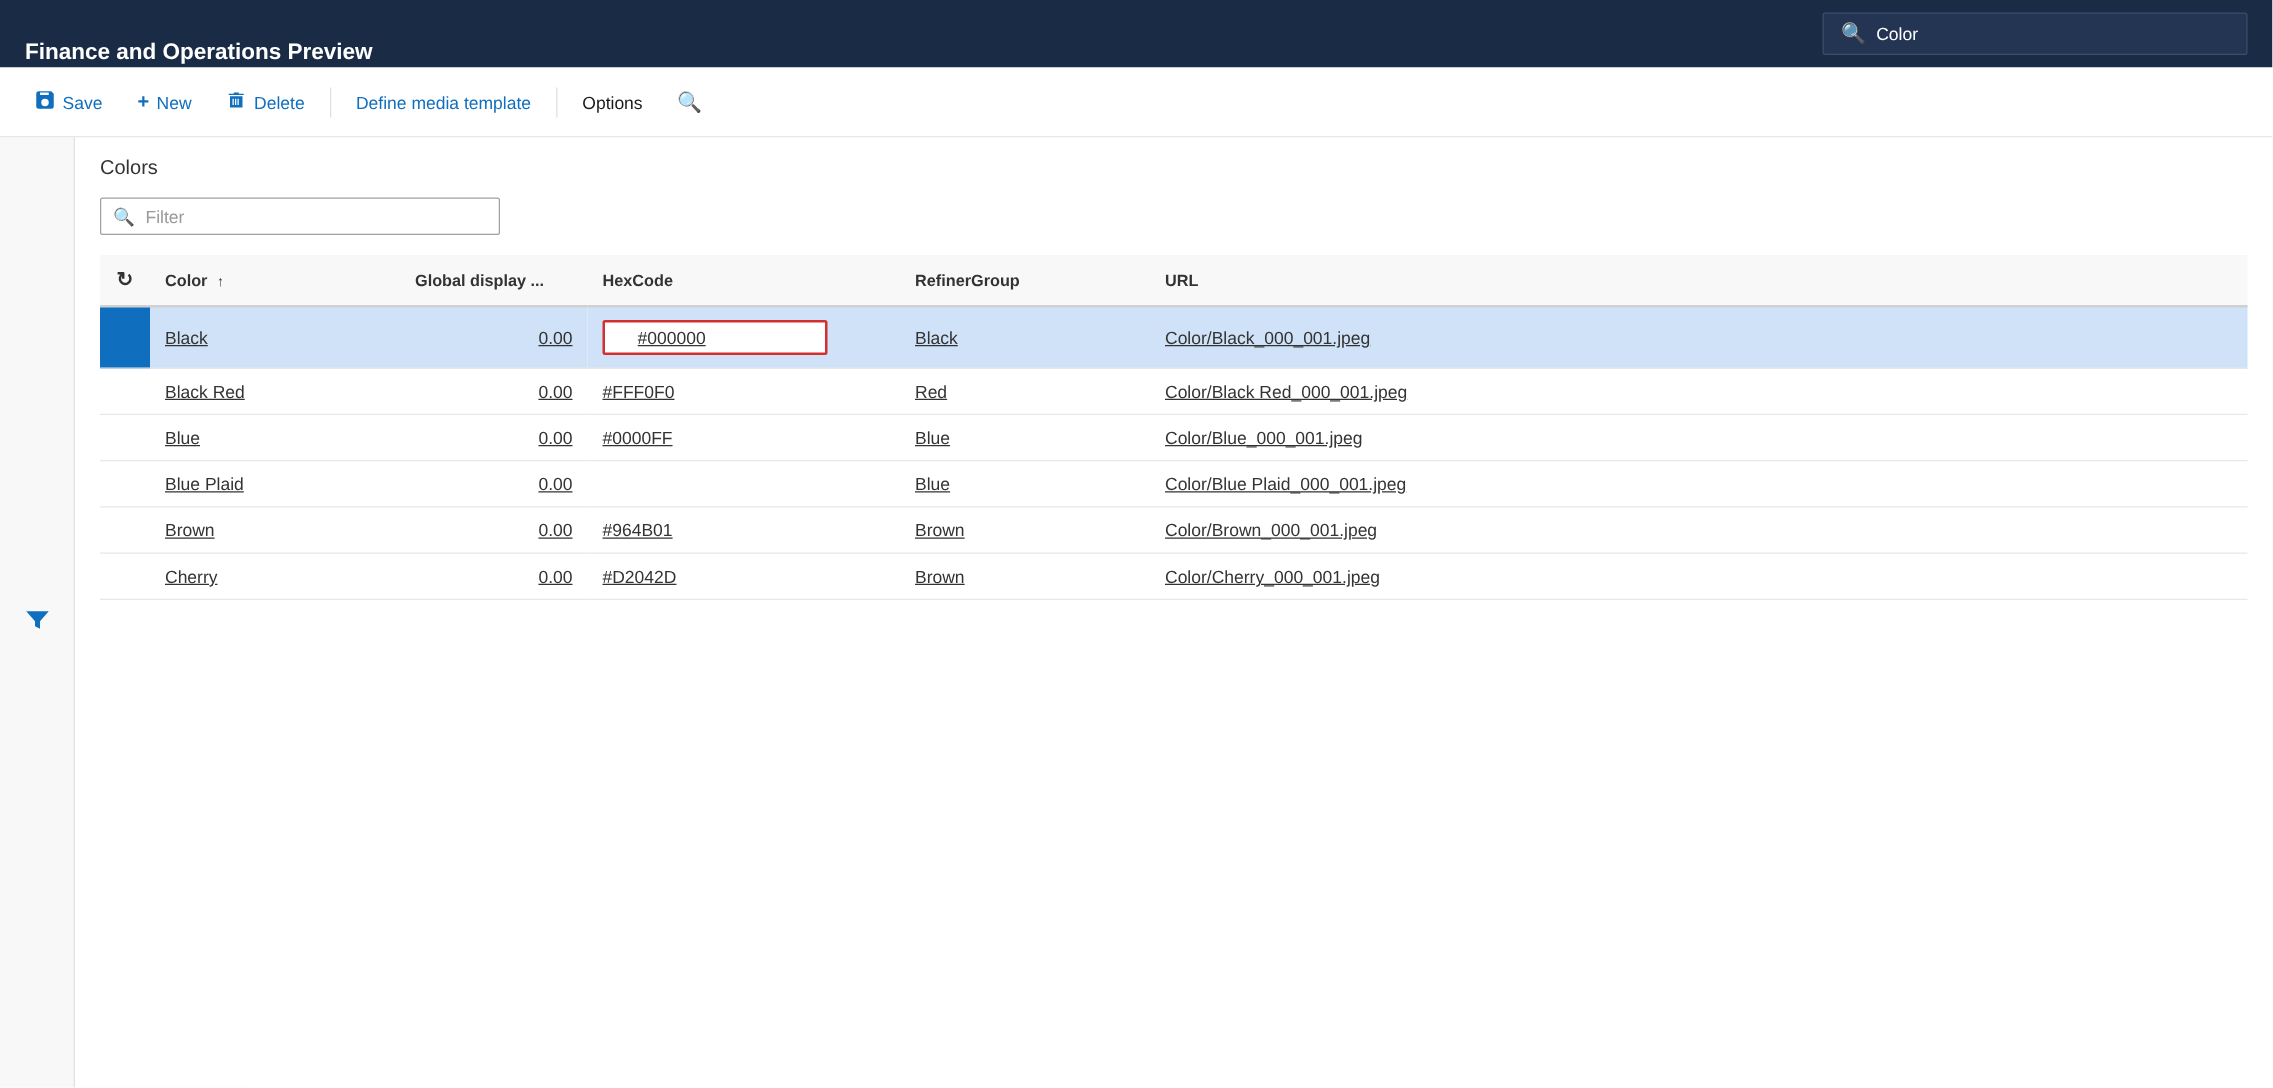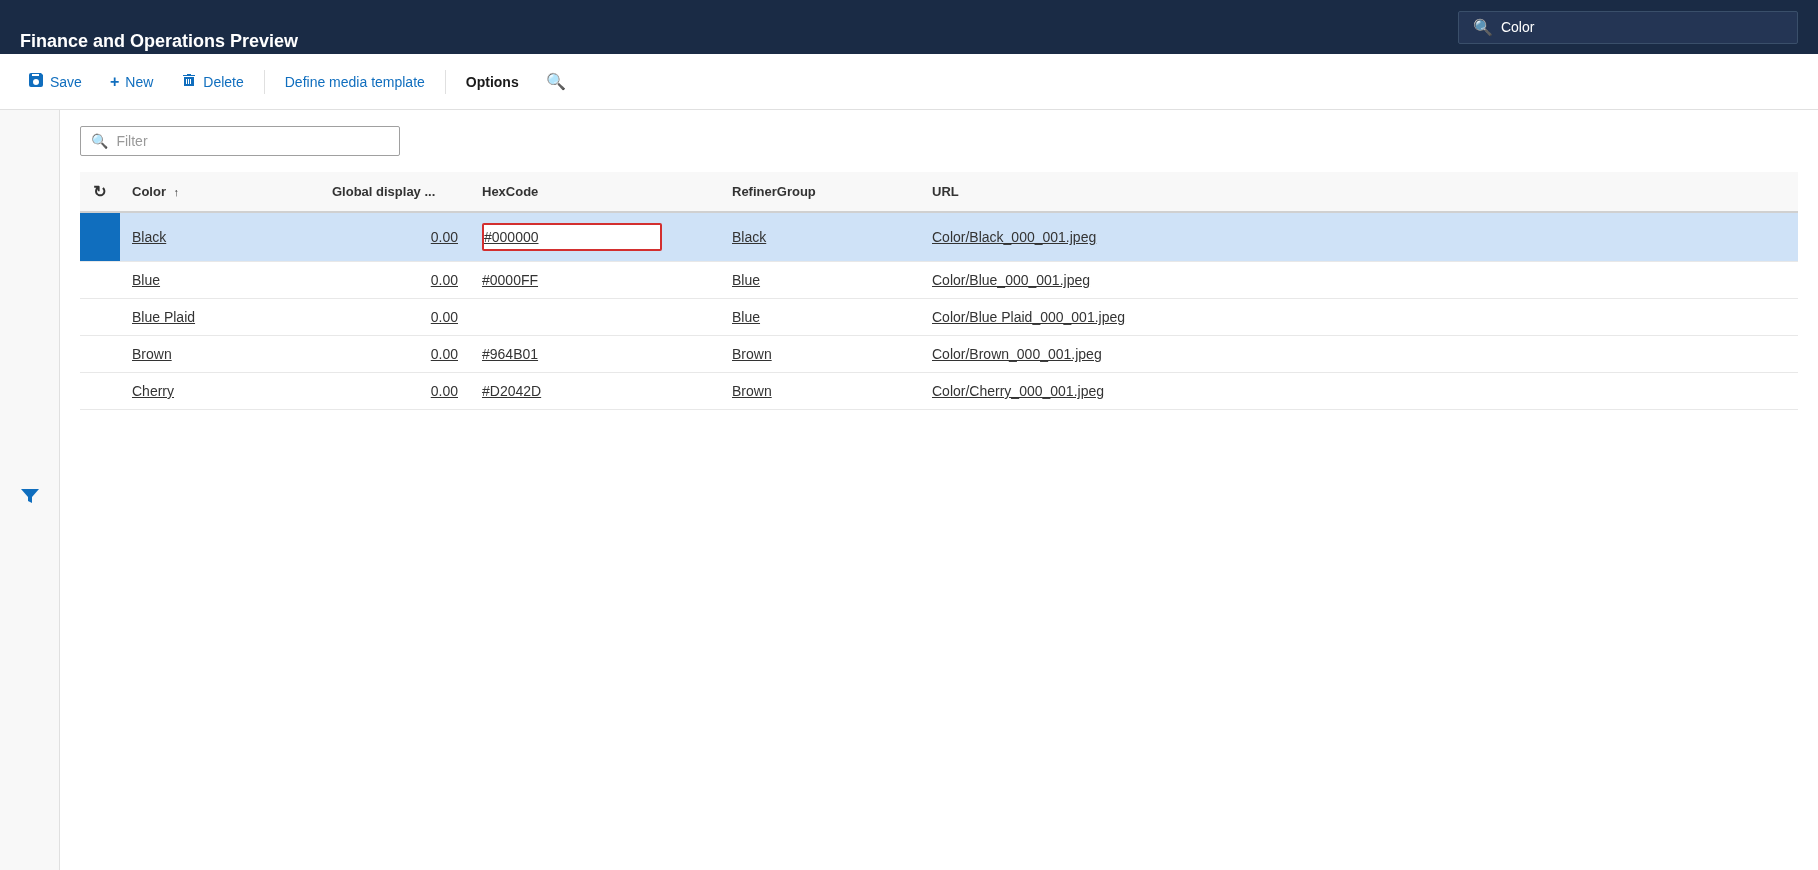--- a/index.html
+++ b/index.html
@@ -59,21 +59,21 @@
       border: none;
       background: transparent;
       cursor: pointer;
       font-size: 14px;
       color: #106ebe;
       border-radius: 2px;
       font-family: 'Segoe UI', sans-serif;
     }
     .toolbar-btn.options {
       color: #1a1a1a;
-      font-weight: 700;
+      font-weight: 400;
     }
     .toolbar-divider {
       width: 1px;
       height: 24px;
       background: #e0e0e0;
       margin: 0 4px;
     }
 
     
     .main-content {
@@ -181,21 +181,21 @@
     }
 
     
     .hex-input-cell {
       display: flex;
       align-items: center;
     }
     .hex-input {
       border: 2px solid #d32f2f;
       border-radius: 2px;
-      padding: 4px 0;
+      padding: 4px 26px;
       font-size: 14px;
       font-family: 'Segoe UI', sans-serif;
       color: #333;
       outline: none;
       width: 180px;
     }
 
     .col-refresh { width: 36px; }
     .col-color { width: 200px; }
     .col-global { width: 150px; text-align: right; }
@@ -261,20 +261,21 @@
     <button class="filter-icon-btn">
       <span>
         <svg width="20" height="20" viewBox="0 0 20 20" fill="#106ebe">
             <path d="M1 3h18l-7 8v6l-4-2V11L1 3z"></path>
           </svg>
       </span>
     </button>
   </div>
 
   <div class="content-panel">
+    <div class="section-title">Colors</div>
 
     <div class="filter-container">
       <div class="filter-input-wrap">
         <span style="color:#999; font-size:14px;">🔍</span>
         <input type="text" class="" placeholder="Filter" style="">
       </div>
     </div>
 
     <table class="data-table">
       <thead>
@@ -308,20 +309,28 @@
           <td class="col-global" style="text-align:right;">0.00</td>
           <td>
             <div class="hex-input-cell">
               <input type="text" class="hex-input" value="#000000" style="">
             </div>
           </td>
           <td>Black</td>
           <td>Color/Black_000_001.jpeg</td>
         </tr>
 
+        <tr>
+          <td class="row-indicator" style="width:4px; padding:0;"></td>
+          <td>Black Red</td>
+          <td class="col-global" style="text-align:right;">0.00</td>
+          <td>#FFF0F0</td>
+          <td>Red</td>
+          <td>Color/Black Red_000_001.jpeg</td>
+        </tr>
 
         <tr>
           <td class="row-indicator" style="width:4px; padding:0;"></td>
           <td>Blue</td>
           <td class="col-global" style="text-align:right;">0.00</td>
           <td>#0000FF</td>
           <td>Blue</td>
           <td>Color/Blue_000_001.jpeg</td>
         </tr>
 

